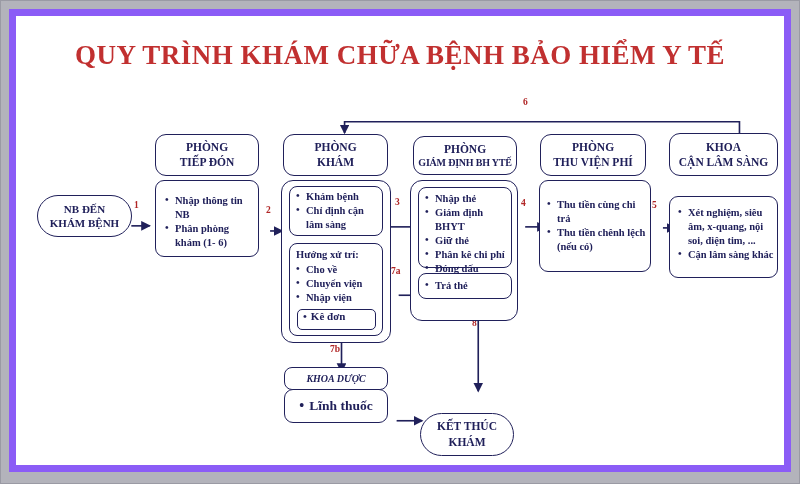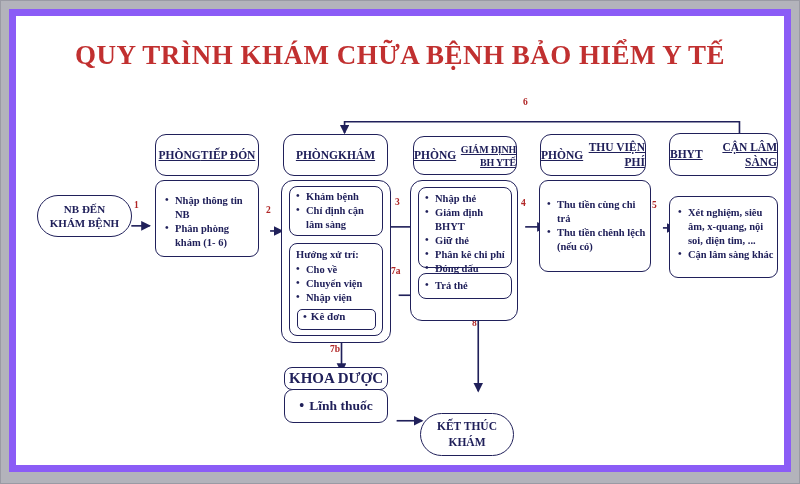--- a/index.html
+++ b/index.html
@@ -17,23 +17,23 @@
     position:absolute;left:0;top:24px;width:100%;
     text-align:center;margin:0;
     font-size:27px;font-weight:bold;color:#c13030;letter-spacing:.5px;
     font-family:"Liberation Serif","DejaVu Serif",serif;
   }
   .node{
     position:absolute;box-sizing:border-box;
     border:1.6px solid #20205a;background:#fff;color:#20205a;font-weight:bold;
   }
   .hdr{
-    border-radius:11px;display:flex;flex-direction:row;
+    border-radius:11px;display:flex;flex-direction:column;
     align-items:center;justify-content:center;
-    font-size:11.5px;line-height:1.3;text-align:right;text-decoration:underline;
+    font-size:11.5px;line-height:1.3;text-align:left;
   }
   .hdr .sm{font-size:10px;letter-spacing:-0.2px;}
   .oval{border-radius:22px;display:flex;flex-direction:column;align-items:center;justify-content:center;font-size:11px;line-height:1.3;text-align:center;}
   .stadium{border-radius:22px;display:flex;flex-direction:column;align-items:center;justify-content:center;font-size:11.5px;line-height:1.35;text-align:center;}
   .detail{border-radius:9px;}
   .outerbox{border-radius:12px;}
   .innerbox{border-radius:8px;}
   ul.bul{list-style:none;margin:0;padding:0;}
   ul.bul li{
     position:relative;padding-left:11px;
@@ -47,21 +47,21 @@
     border:1.4px solid #20205a;border-radius:5px;
     display:flex;align-items:flex-start;
     font-size:11px;color:#20205a;font-weight:bold;
     padding-left:5px;
   }
   .kedon::before{content:"\2022";margin-right:4px;}
   .alab{
     position:absolute;color:#b02525;font-weight:bold;font-size:9.5px;
     font-family:"Liberation Serif","DejaVu Serif",serif;line-height:1;
   }
-  .pharm-hdr{border-radius:8px;font-size:15px;text-align:center;display:flex;align-items:center;justify-content:center;}
+  .pharm-hdr{border-radius:8px;font-size:10px;text-align:center;display:flex;align-items:center;justify-content:center;font-style:italic;}
   .pharm-item{border-radius:9px;font-size:13.5px;display:flex;align-items:center;justify-content:center;}
   .pharm-item::before{content:"\2022";margin-right:5px;font-size:14px;}
   svg.wires{position:absolute;left:0;top:0;width:800px;height:484px;pointer-events:none;}
 </style>
 </head>
 <body>
 
 <div class="screen">
   <div class="page">
 
@@ -163,21 +163,21 @@
       <span>THU VIỆN PHÍ</span>
     </div>
     <div class="node detail" style="left:523px;top:164px;width:112px;height:92px;padding:17px 3px 13px 6px;">
       <ul class="bul tight">
         <li>Thu tiền cùng chi trả</li>
         <li>Thu tiền chênh lệch (nếu có)</li>
       </ul>
     </div>
 
     <div class="node hdr" style="left:653px;top:117px;width:109px;height:43px;">
-      <span>BHYT</span>
+      <span>KHOA</span>
       <span>CẬN LÂM SÀNG</span>
     </div>
     <div class="node detail" style="left:653px;top:164px;width:109px;height:82px;padding:9px 2px 3px 7px;margin-top:16px;">
       <ul class="bul tight">
         <li>Xét nghiệm, siêu âm, x-quang, nội soi, điện tim, ...</li>
         <li>Cận lâm sàng khác</li>
       </ul>
     </div>
 
     <div class="node pharm-hdr" style="left:268px;top:351px;width:104px;height:23px;">

